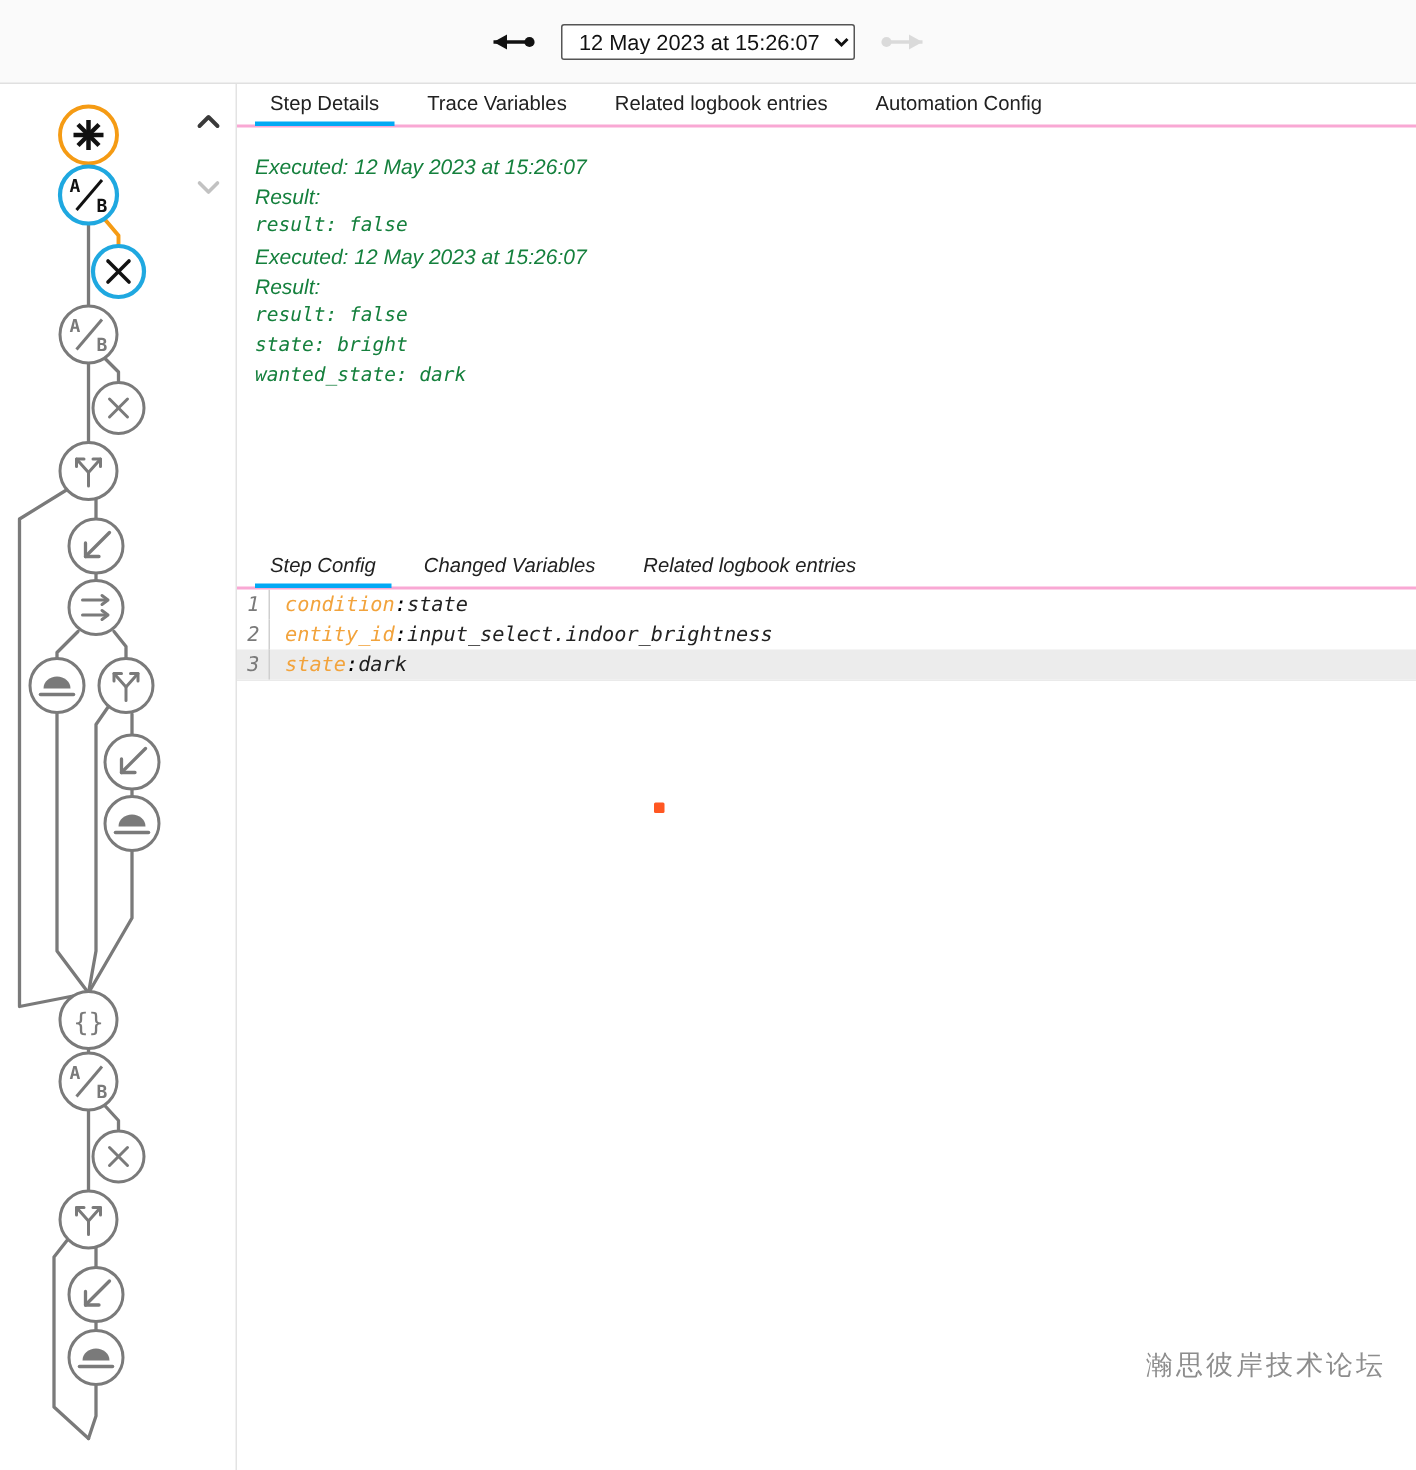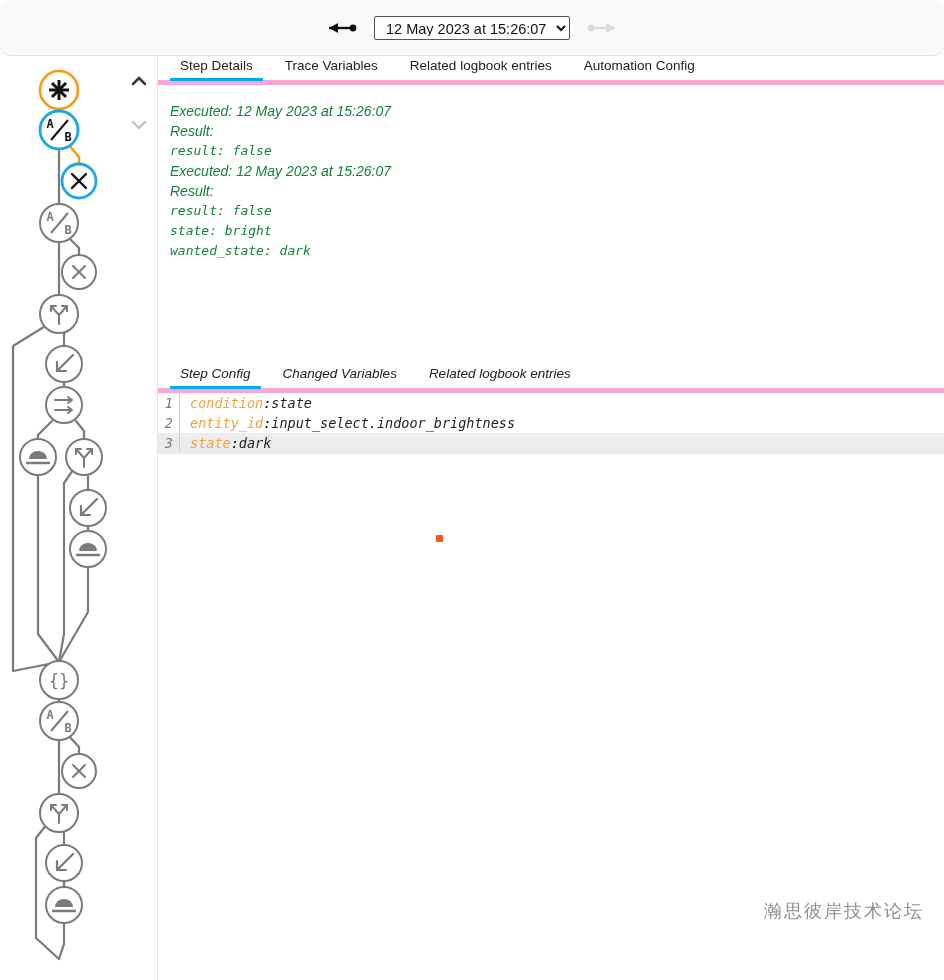--- a/index.html
+++ b/index.html
@@ -11,21 +11,21 @@
     overflow: hidden;
   }
   #app { position: relative; width: 944px; height: 980px; }
 
   
   .toolbar {
     position: absolute; left: 0; top: 0;
     width: 944px; height: 56px;
     background: #fafafa;
     border-bottom: 1px solid #e0e0e0;
-    display: flex; align-items: center; justify-content: center; border-radius: 11px;
+    display: flex; align-items: center; justify-content: center;
   }
   .toolbar-inner { display: flex; align-items: center; gap: 14px; }
   .nav-arrow { width: 34px; height: 20px; display: block; }
   .nav-arrow.disabled { opacity: 0.32; }
   .trace-select {
     font-family: "Liberation Sans", sans-serif;
     font-size: 14.5px;
     color: #111;
     background: #ffffff;
     border: 1px solid #555;
@@ -57,21 +57,21 @@
   
   .content {
     position: absolute; left: 158px; top: 56px;
     width: 786px; height: 924px;
     background: #ffffff;
   }
 
   .tabbar {
     position: relative;
     height: 29px;
-    border-bottom: 5px solid #f9a8d4;
+    border-bottom: 2px solid #f9a8d4;
     display: flex; align-items: flex-end;
     padding-left: 6px;
     background: #ffffff;
   }
   .tab {
     position: relative;
     font-size: 13.5px;
     color: #212121;
     padding: 3px 16px 7px 16px;
     cursor: pointer;

